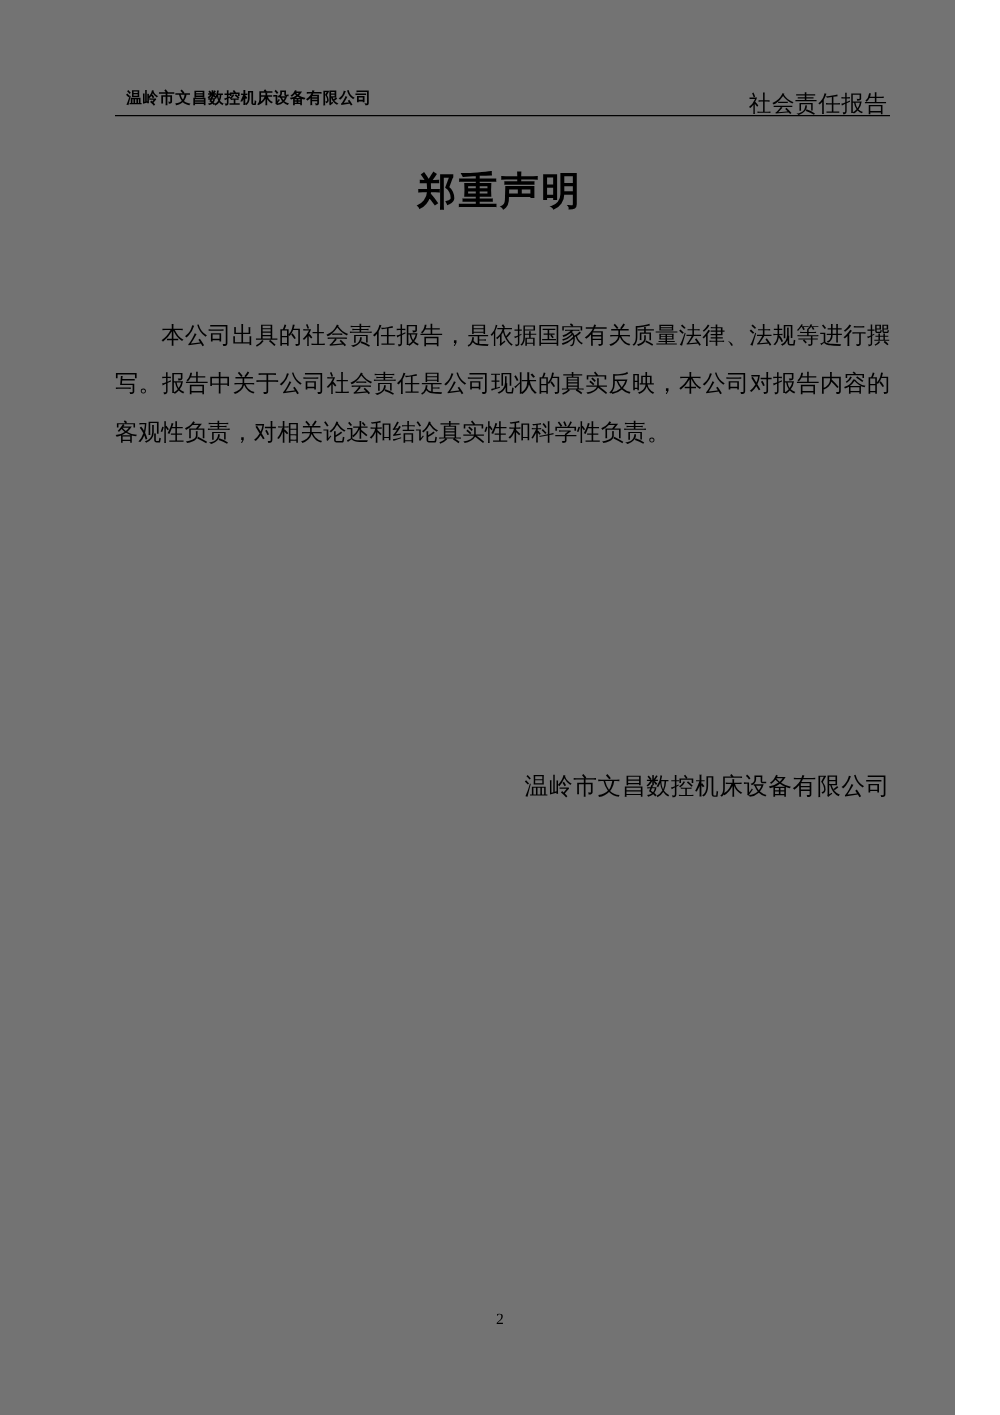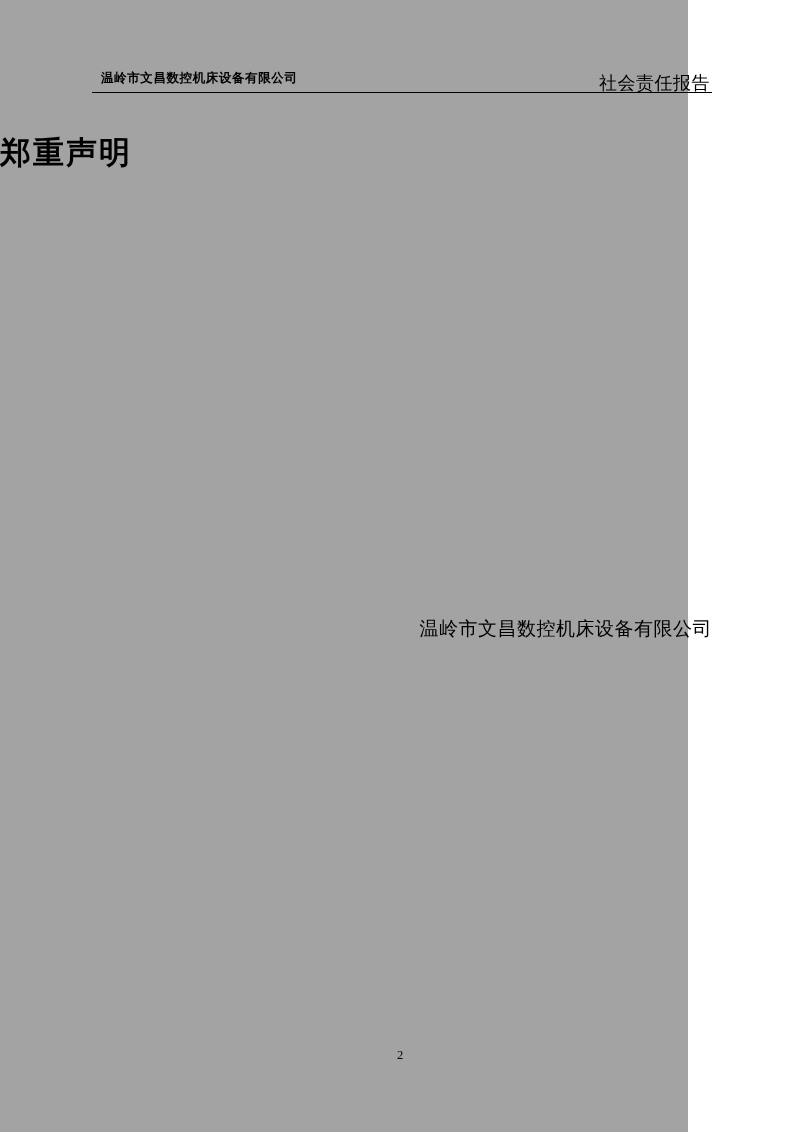--- a/index.html
+++ b/index.html
@@ -13,23 +13,23 @@
     position: relative;
     font-family: "Liberation Serif", "DejaVu Serif", serif;
     color: #000000;
     overflow: hidden;
   }
 
   .page {
     position: absolute;
     left: 0;
     top: 0;
-    width: 688px;
+    width: 764px;
     height: 1132px;
-    background: #a3a3a3;
+    background: #737373;
   }
 
   
   .header {
     position: absolute;
     left: 92px;
     top: 70px;
     width: 620px;
     height: 26px;
   }
@@ -62,21 +62,21 @@
     height: 1px;
     background: #000000;
   }
 
   
   .doc-title {
     position: absolute;
     left: 0;
     top: 132px;
     width: 800px;
-    text-align: left;
+    text-align: center;
     font-family: "DejaVu Serif", "Liberation Serif", serif;
     font-weight: bold;
     font-size: 31px;
     letter-spacing: 2px;
     color: #000000;
   }
 
   
   .body-block {
     position: absolute;
@@ -127,18 +127,21 @@
 <div class="page">
 
   <div class="header">
     <div class="header-left">温岭市文昌数控机床设备有限公司</div>
     <div class="header-right">社会责任报告</div>
     <div class="header-rule"></div>
   </div>
 
   <div class="doc-title">郑重声明</div>
 
+  <div class="body-block">
+    <p class="para">本公司出具的社会责任报告，是依据国家有关质量法律、法规等进行撰写。报告中关于公司社会责任是公司现状的真实反映，本公司对报告内容的客观性负责，对相关论述和结论真实性和科学性负责。</p>
+  </div>
 
   <div class="signature">温岭市文昌数控机床设备有限公司</div>
 
   <div class="footer">2</div>
 
 </div>
 
 </body></html>

